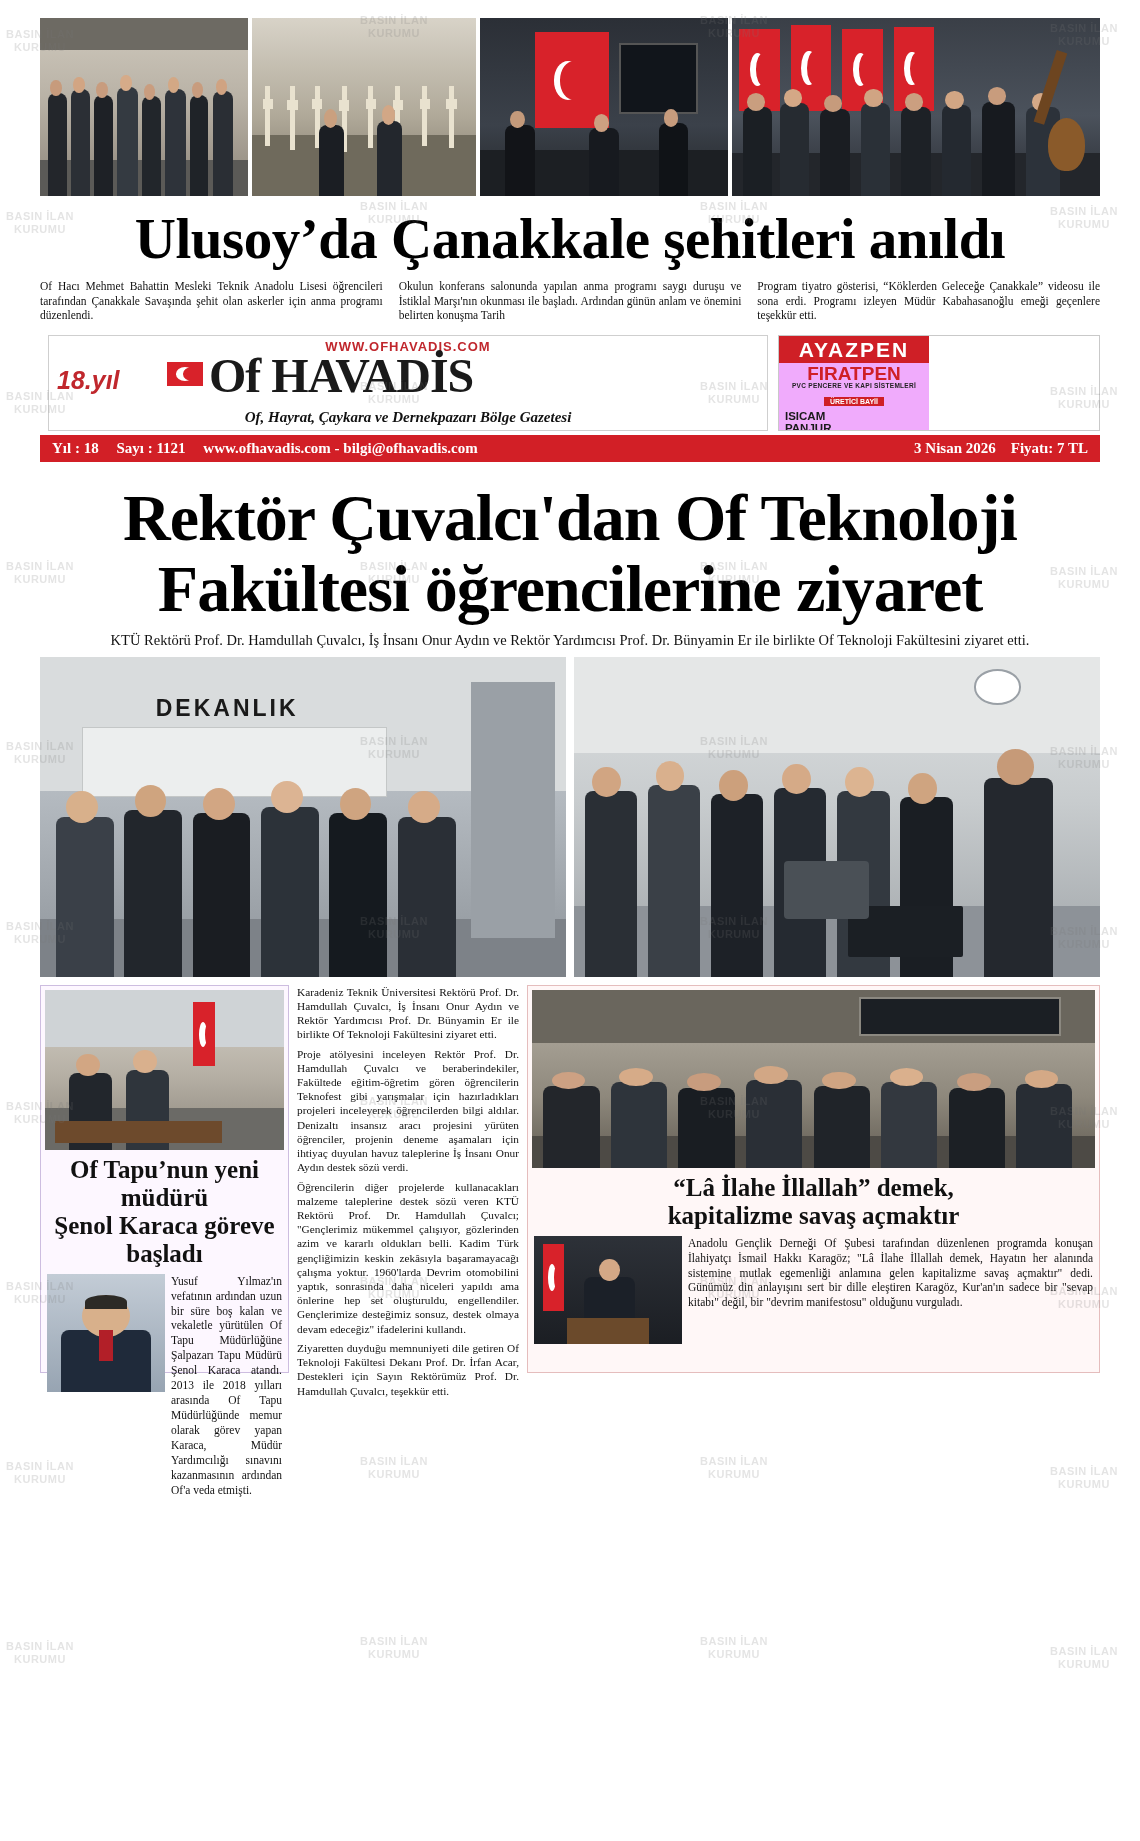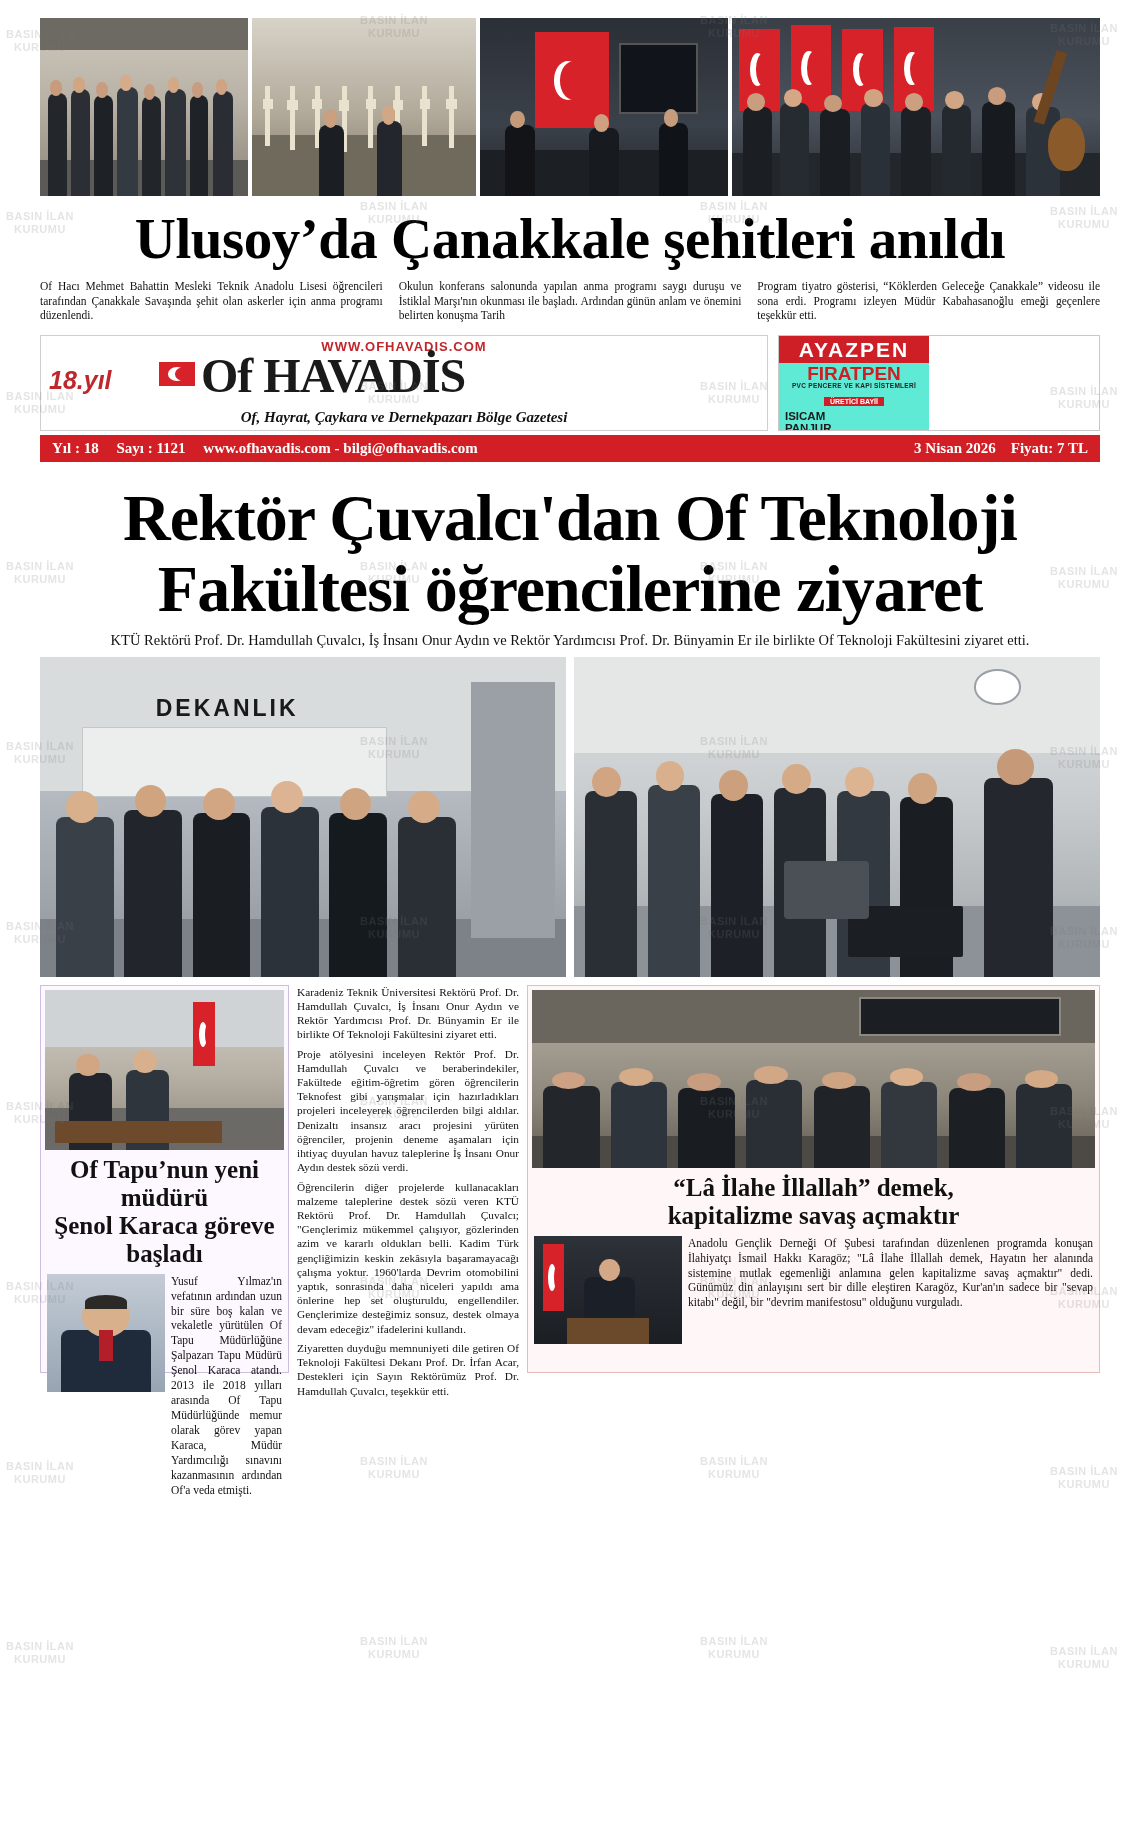--- a/index.html
+++ b/index.html
@@ -98,20 +98,21 @@
     text-align: justify;
     color: #111;
   }
 
   
   .masthead-row {
     display: flex;
     gap: 10px;
     margin-top: 2px;
     height: 96px;
+    margin-left: 8px;
   }
   .masthead {
     flex: 1;
     background: #ffffff;
     border: 1px solid #cfcfcf;
     position: relative;
     padding: 4px 8px 2px 8px;
     overflow: hidden;
   }
   .mast-url {
@@ -161,21 +162,21 @@
   .ad-box {
     width: 322px;
     border: 1px solid #c9c9c9;
     background: #fff;
     position: relative;
     overflow:hidden;
     display:flex;
   }
   .ad-left {
     width: 150px;
-    background: #5eead4;
+    background: #f0abfc;
     position:relative;
   }
   .ad-brand {
     background: #cf1f26;
     color: #fff;
     font-family:"Liberation Sans", sans-serif;
     font-weight: bold;
     font-size: 21px;
     text-align:center;
     letter-spacing: 2px;

